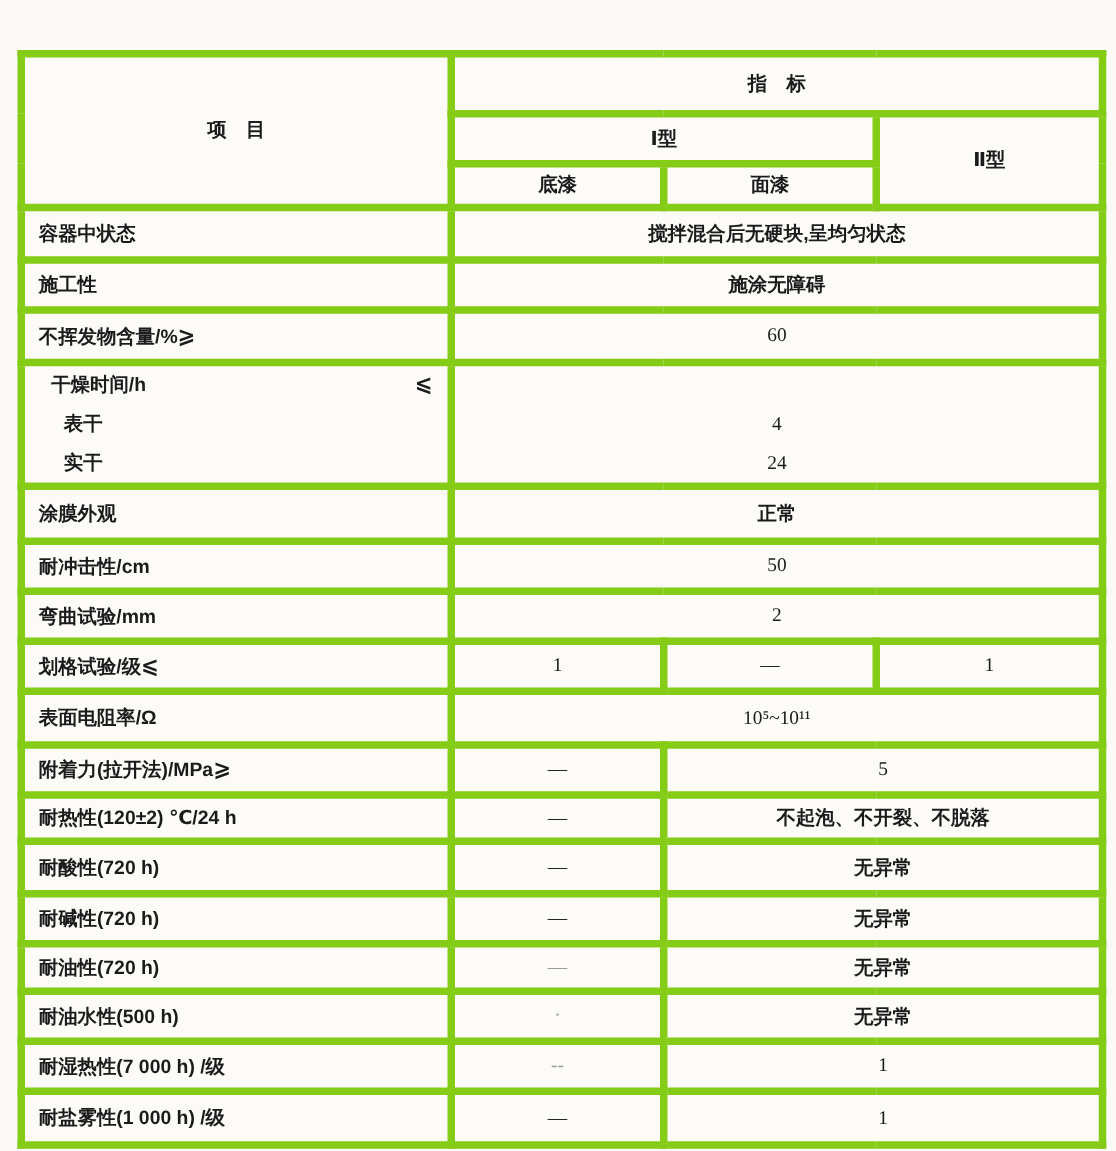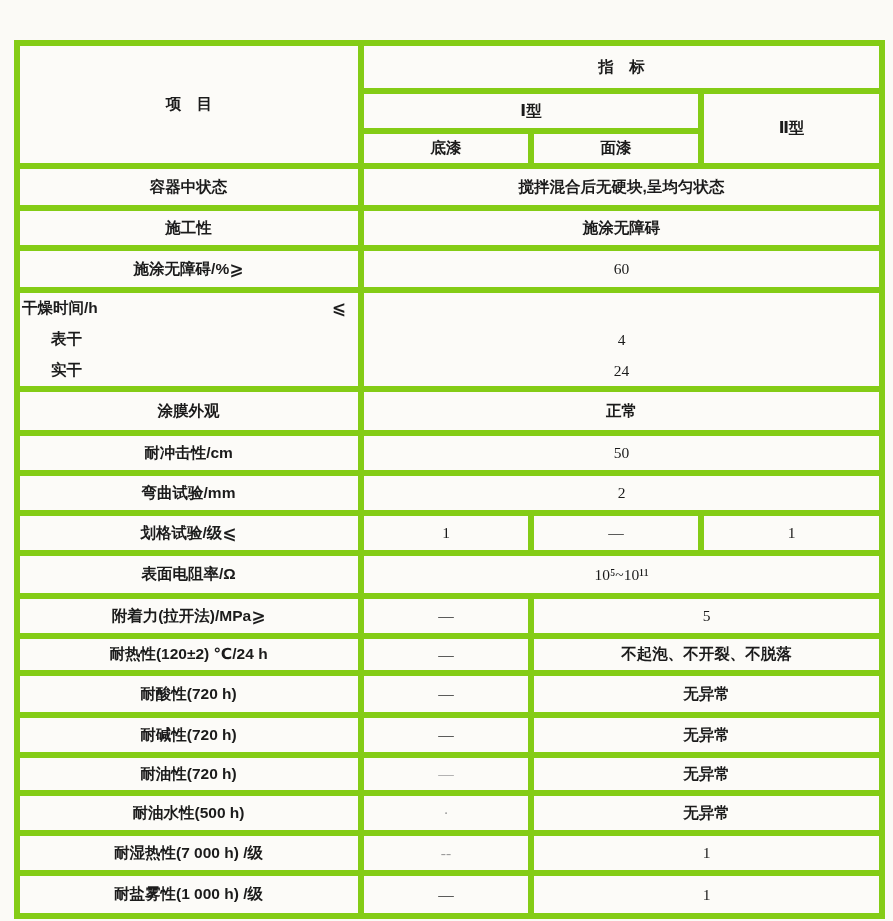--- a/index.html
+++ b/index.html
@@ -38,42 +38,42 @@
     text-align:center;
     font-weight:bold;
     font-size:16px;
   }
   
   .c-item{
     font-weight:bold;
     text-align:left;
   }
   .c-item .cellflex{
-    display:flex;align-items:center;justify-content:center;
+    display:flex;align-items:center;justify-content:flex-start;
     padding:0 12px 0 11px;
   }
   .sym{
     font-family:"DejaVu Sans",sans-serif;
     font-size:17px;font-weight:bold;
     line-height:1;
   }
   
   .c-val{text-align:center;}
   .v-cn{font-weight:bold;font-size:15.5px;margin-left:41px;}
   .v-num{
     font-family:"Liberation Serif","DejaVu Serif",serif;
     font-weight:normal;font-size:16.5px;
   }
   .faint{color:#9a9a9a;font-size:13px;}
   
   .dry-cell{vertical-align:top;}
   .dry-line{
     height:31px;
     display:flex;align-items:center;justify-content:space-between;
-    padding:0 12px 0 2px;
+    padding:0 12px 0 21px;
   }
   .dry-line.sub{padding-left:31px;justify-content:flex-start;}
   .dry-line.ctr{justify-content:center;padding:0;}
 </style>
 </head>
 <body>
 
 <div class="page">
 
 
@@ -113,21 +113,21 @@
         <div class="cellflex">
               <span>施工性</span>
             </div>
       </td>
       <td class="c-val v-cn" colspan="3">施涂无障碍</td>
     </tr>
 
     <tr style="height:42px">
       <td class="c-item">
         <div class="cellflex">
-          <span>施涂无障碍/%</span>
+          <span>不挥发物含量/%</span>
           <span class="sym">⩾</span>
         </div>
       </td>
       <td class="c-val v-num" colspan="3">60</td>
     </tr>
 
     <tr style="height:93px">
       <td class="c-item dry-cell">
         <div class="dry-line">
           <span>干燥时间/h</span>

